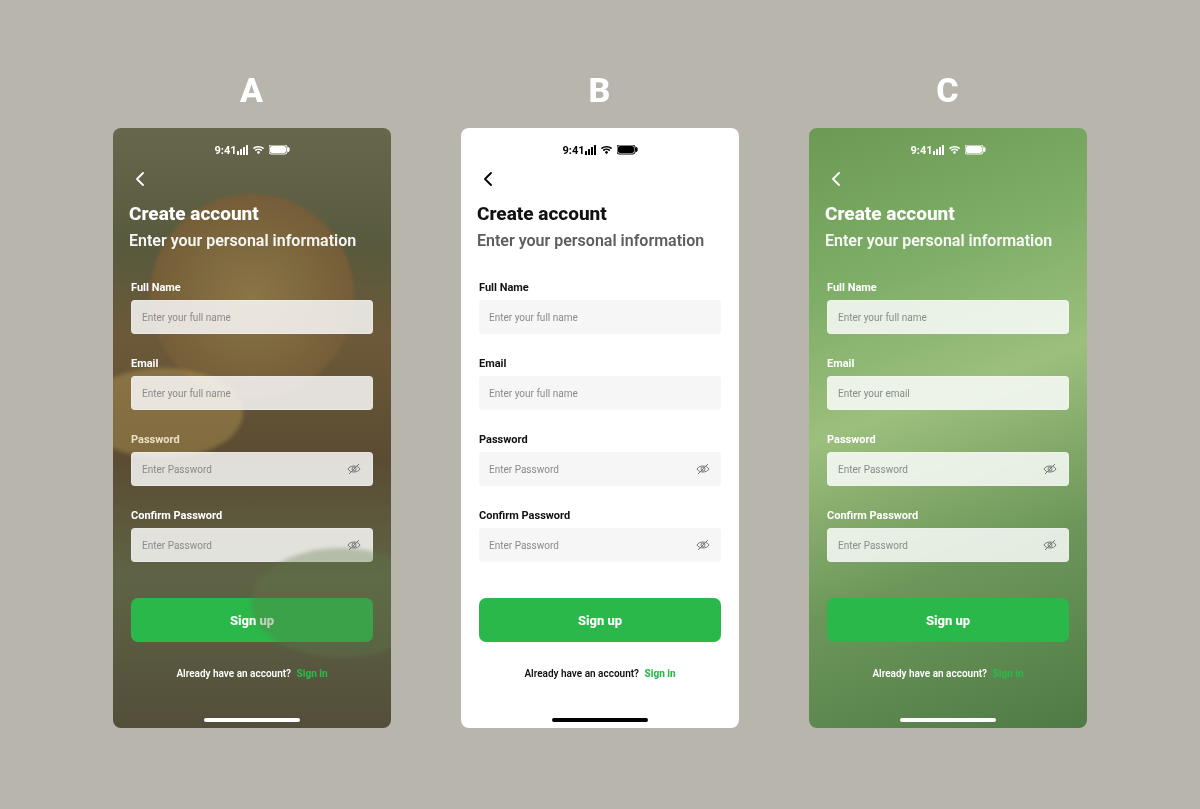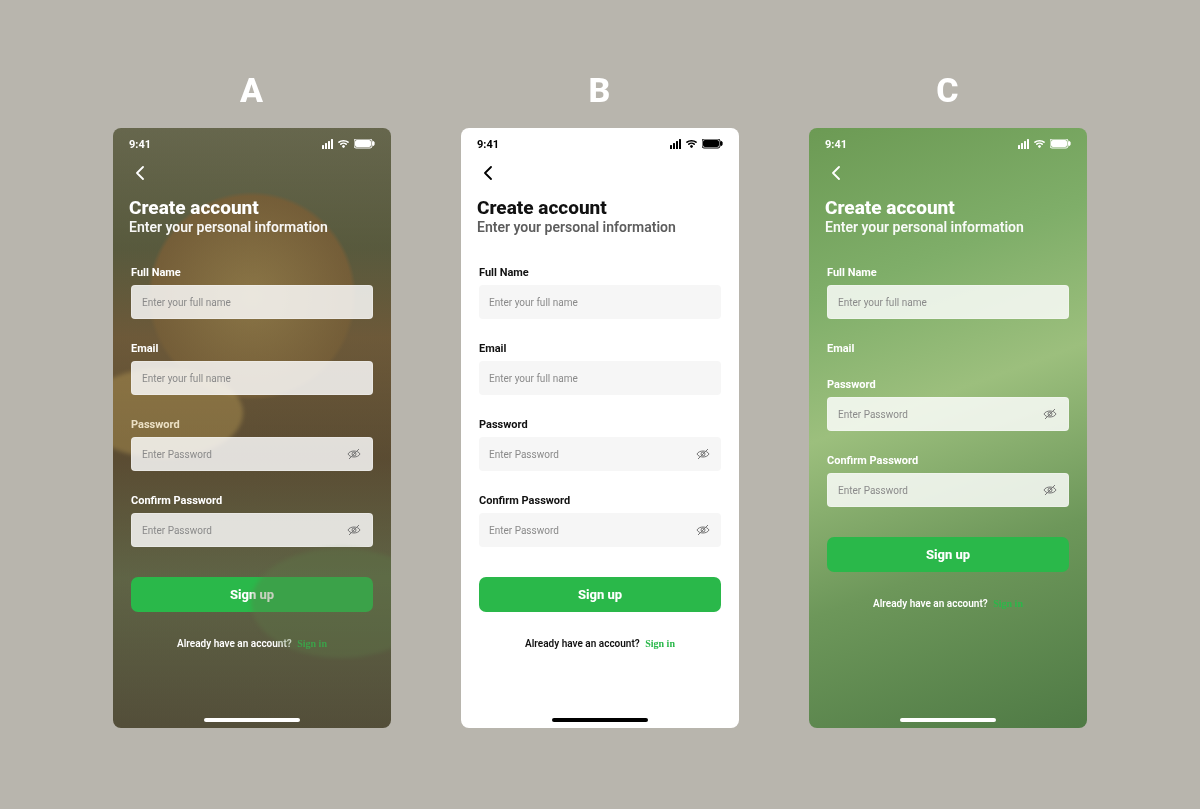--- a/index.html
+++ b/index.html
@@ -54,24 +54,25 @@
   }
   .phone.bg-c {
     background: linear-gradient(160deg, #6c9a54 0%, #7fae69 25%, #9cbf7d 45%, #6d975a 70%, #4f7a45 100%);
     color: #fff;
   }
   
   .statusbar {
     height: 32px;
     display: flex;
     align-items: center;
-    justify-content: space-between;
+    justify-content: center;
     padding: 0 16px;
     font-size: 11px;
     font-weight: 700;
+    margin-top: 6px;
   }
   .phone.bg-b .statusbar { color: #000; }
   .status-icons { display: flex; align-items: center; gap: 5px; }
   .signal-icon, .wifi-icon, .battery-icon { display: inline-flex; }
   
   .navrow {
     padding: 2px 16px 2px 16px;
   }
   .back {
     width: 22px; height: 22px;
@@ -80,21 +81,22 @@
   }
   
   .header {
     padding: 10px 16px 6px 16px;
   }
   .title {
     font-size: 19px;
     font-weight: 800;
   }
   .subtitle {
-    font-size: 14px;
+    font-size: 16px;
+    margin-top: 6px;
     opacity: 0.95;
     font-weight: 600;
   }
   .phone.bg-b .subtitle { color: #555; font-weight: 600; }
   
   .form {
     padding: 12px 18px 0 18px;
     display: flex;
     flex-direction: column;
     gap: 10px;
@@ -126,22 +128,22 @@
     position: absolute;
     right: 10px;
     top: 50%;
     transform: translateY(-50%);
     width: 16px; height: 16px;
     display: flex; align-items: center; justify-content: center;
     cursor: pointer;
   }
   
   .primary-btn {
-    margin-top: 20px;
-    height: 35px;
+    margin-top: 26px;
+    height: 44px;
     background: #2ab84a;
     border-radius: 7px;
     display: flex;
     align-items: center;
     justify-content: center;
     color: #fff;
     font-weight: 800;
     font-size: 13px;
     cursor: pointer;
   }
@@ -150,21 +152,20 @@
     text-align: center;
     font-size: 10px;
     padding: 16px 0 10px 0;
     font-weight: 600;
   }
   .signin-link {
     color: #2ab84a;
     font-weight: 800;
     cursor: pointer;
     margin-left: 3px;
-    font-family: Liberation Serif, serif;
   }
   
   .home-indicator {
     position: absolute;
     bottom: 6px;
     left: 50%;
     transform: translateX(-50%);
     width: 96px;
     height: 4px;
     border-radius: 3px;
@@ -443,20 +444,23 @@
 
       <div class="form">
         <div class="field">
           <div class="flabel">Full Name</div>
           <div class="input">
             <span>Enter your full name</span>
           </div>
         </div>
         <div class="field">
           <div class="flabel">Email</div>
+          <div class="input">
+            <span>Enter your email</span>
+          </div>
         </div>
         <div class="field">
           <div class="flabel">Password</div>
           <div class="input">
             <span>Enter Password</span>
             <span class="eye">
               <svg width="14" height="14" stroke="#777" fill="none">
                   <use href="#svg-eye-off"></use>
                 </svg>
             </span>

